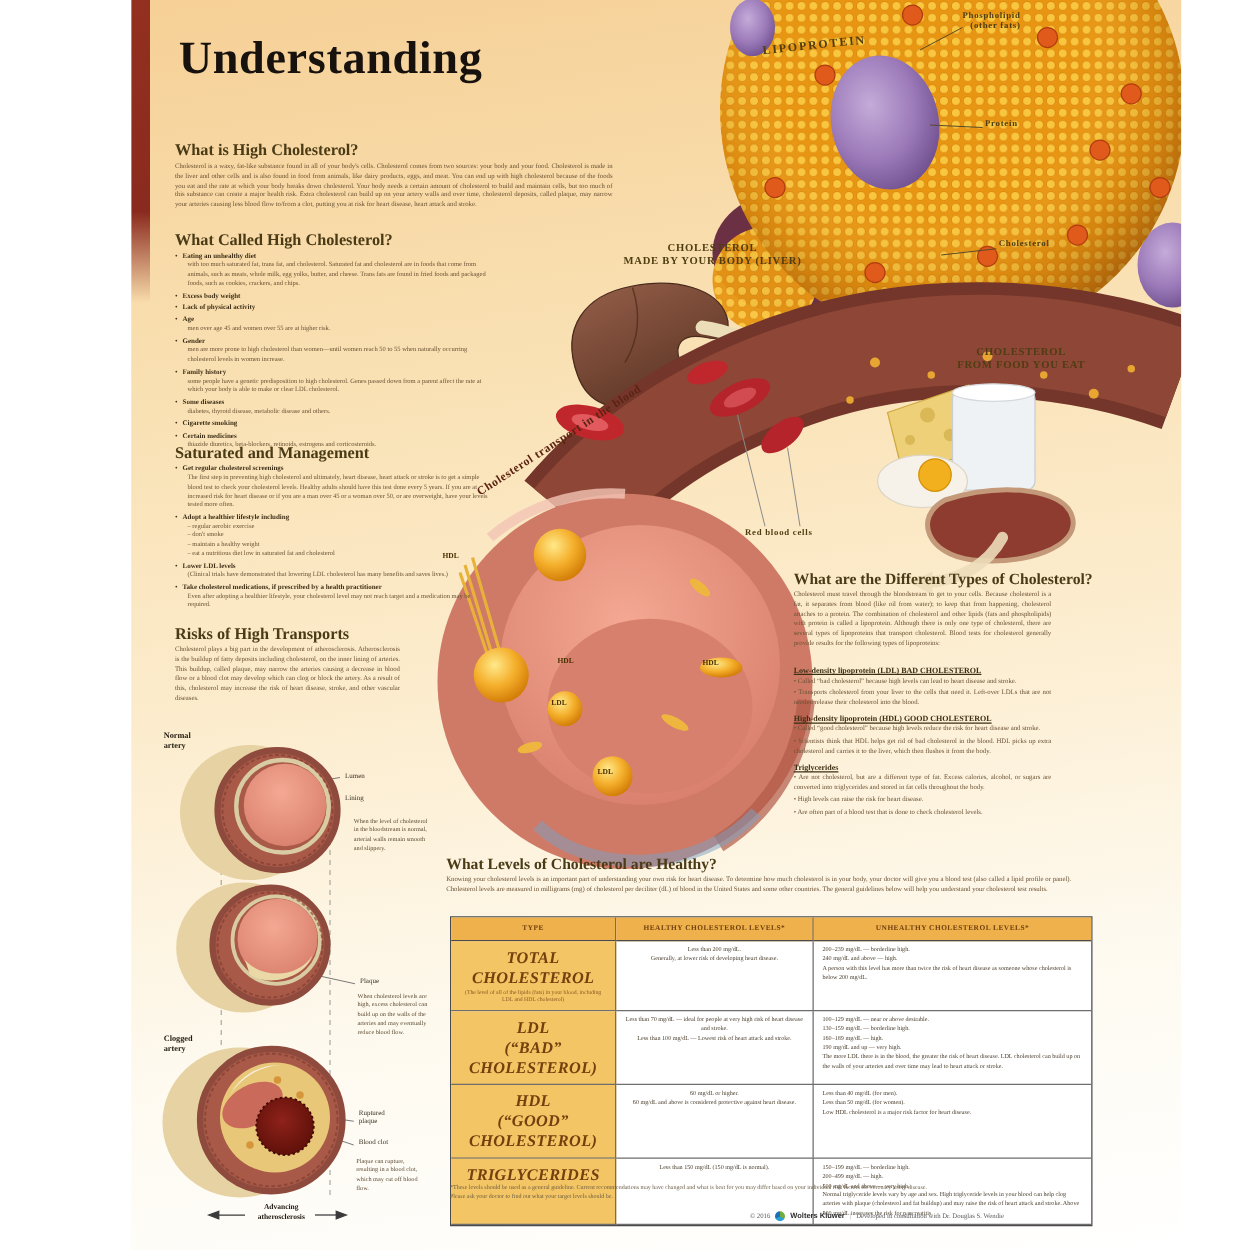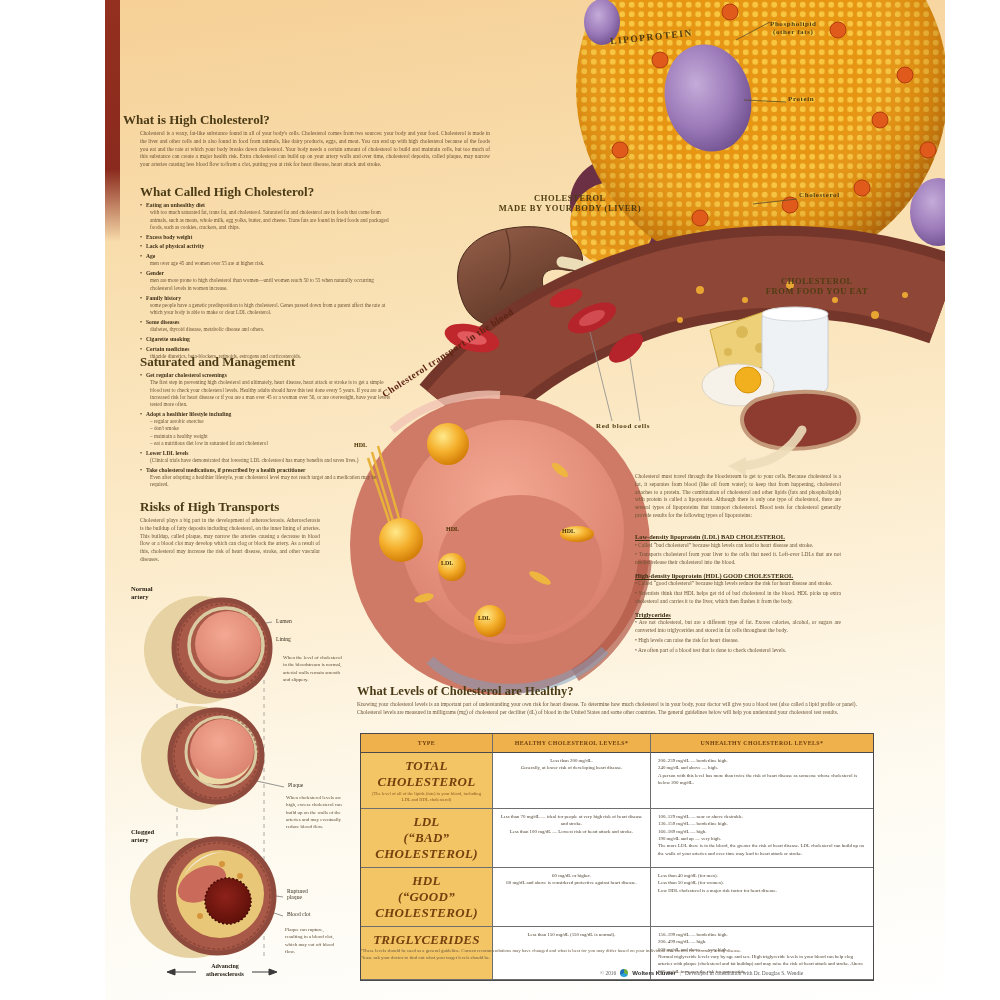--- a/index.html
+++ b/index.html
@@ -238,22 +238,23 @@
         <path d="M196,972 L174,972"></path>
           <polygon points="175,969 167,972 175,975"></polygon>
         <path d="M252,972 L270,972"></path>
           <polygon points="269,969 277,972 269,975"></polygon>
       </g>
     </svg>
   </div>
 
   <div class="layer">
 
-
-    <h2 class="sec abs" style="left:123px;top:112px;">What is High Cholesterol?</h2>
+    <div class="abs title" style="left:143px;top:26px;">Understanding</div>
+
+    <h2 class="sec abs" style="left:140px;top:112px;">What is High Cholesterol?</h2>
     <div class="abs body-txt" style="left:140px;top:130px;width:350px;">Cholesterol is a waxy, fat-like substance found in all of your body's cells. Cholesterol comes from two sources: your body and your food. Cholesterol is made in the liver and other cells and is also found in food from animals, like dairy products, eggs, and meat. You can end up with high cholesterol because of the foods you eat and the rate at which your body breaks down cholesterol. Your body needs a certain amount of cholesterol to build and maintain cells, but too much of this substance can create a major health risk. Extra cholesterol can build up on your artery walls and over time, cholesterol deposits, called plaque, may narrow your arteries causing less blood flow to/from a clot, putting you at risk for heart disease, heart attack and stroke.</div>
 
     <h2 class="sec abs" style="left:140px;top:184px;">What Called High Cholesterol?</h2>
     <ul class="blist abs" style="left:140px;top:202px;width:252px;">
 
         <li>
           <div class="b-label">Eating an unhealthy diet</div>
           <div class="b-note">with too much saturated fat, trans fat, and cholesterol. Saturated fat and cholesterol are in foods that come from animals, such as meats, whole milk, egg yolks, butter, and cheese. Trans fats are found in fried foods and packaged foods, such as cookies, crackers, and chips.</div>
         </li>
 
@@ -338,38 +339,39 @@
     <div class="abs art-label pre" style="left:131px;top:828px;">Clogged
 artery</div>
     <div class="abs callout pre" style="left:287px;top:888px;">Ruptured
 plaque</div>
     <div class="abs callout" style="left:287px;top:911px;">Blood clot</div>
     <div class="abs sidenote" style="left:285px;top:926px;width:54px;">Plaque can rupture, resulting in a blood clot, which may cut off blood flow.</div>
     <div class="abs art-label pre" style="left:180px;top:963px;width:90px;text-align:center;font-size:6px;">Advancing
 atherosclerosis</div>
 
     <div class="abs cap" style="left:610px;top:32px;font-size:9.5px;letter-spacing:1.5px;transform:rotate(-6deg);">LIPOPROTEIN</div>
-    <div class="abs cap pre" style="left:770px;top:8px;font-size:7px;text-align:center;margin-top:12px;">Phospholipid
+    <div class="abs cap pre" style="left:770px;top:8px;font-size:7px;text-align:right;">Phospholipid
 (other fats)</div>
     <div class="abs cap" style="left:788px;top:95px;font-size:7px;">Protein</div>
     <div class="abs cap" style="left:799px;top:191px;font-size:7px;">Cholesterol</div>
 
     <div class="abs cap pre" style="left:450px;top:193px;width:240px;font-size:8.5px;">CHOLESTEROL
 MADE BY YOUR BODY (LIVER)</div>
     <div class="abs cap pre" style="left:722px;top:276px;width:190px;font-size:8.5px;">CHOLESTEROL
 FROM FOOD YOU EAT</div>
     <div class="abs vcap" style="left:383px;top:390px;width:215px;transform:rotate(-33deg);transform-origin:left center;">Cholesterol transport in the blood</div>
     <div class="abs cap" style="left:596px;top:422px;font-size:7px;">Red blood cells</div>
 
     <div class="abs ball-label" style="left:354px;top:442px;">HDL</div>
     <div class="abs ball-label" style="left:446px;top:526px;">HDL</div>
     <div class="abs ball-label" style="left:441px;top:560px;">LDL</div>
     <div class="abs ball-label" style="left:562px;top:528px;">HDL</div>
     <div class="abs ball-label" style="left:478px;top:615px;">LDL</div>
 
+    <h2 class="sec abs" style="left:635px;top:456px;width:300px;font-size:12.5px;">What are the Different Types of Cholesterol?</h2>
     <div class="abs body-txt" style="left:635px;top:473px;width:206px;">Cholesterol must travel through the bloodstream to get to your cells. Because cholesterol is a fat, it separates from blood (like oil from water); to keep that from happening, cholesterol attaches to a protein. The combination of cholesterol and other lipids (fats and phospholipids) with protein is called a lipoprotein. Although there is only one type of cholesterol, there are several types of lipoproteins that transport cholesterol. Blood tests for cholesterol generally provide results for the following types of lipoproteins:</div>
     <div class="abs" style="left:635px;top:528px;width:206px;">
       <div class="subhead" style="text-decoration:underline;">Low-density lipoprotein (LDL) BAD CHOLESTEROL</div>
       <div>
 
       <div class="body-txt" style="margin-bottom:2px;">• Called “bad cholesterol” because high levels can lead to heart disease and stroke.</div>
           <div class="body-txt" style="margin-bottom:2px;">• Transports cholesterol from your liver to the cells that need it. Left-over LDLs that are not needed release their cholesterol into the blood.</div>
         </div>
       <div class="subhead" style="text-decoration:underline;">High-density lipoprotein (HDL) GOOD CHOLESTEROL</div>
       <div>

